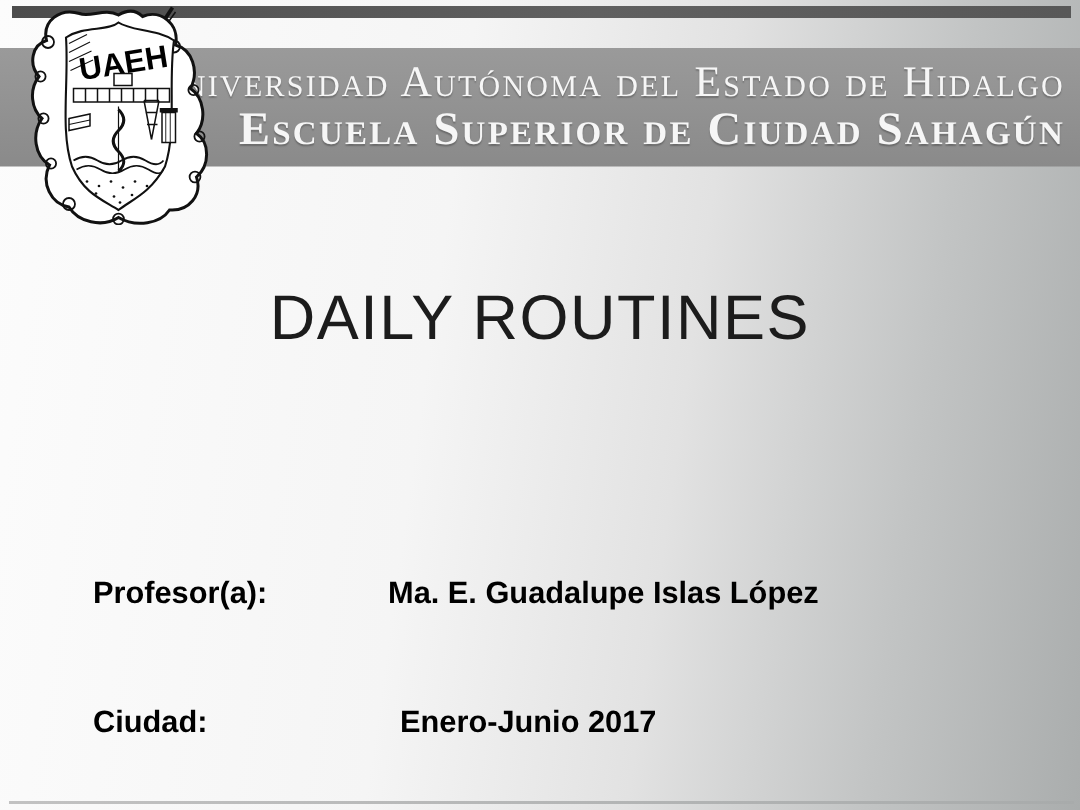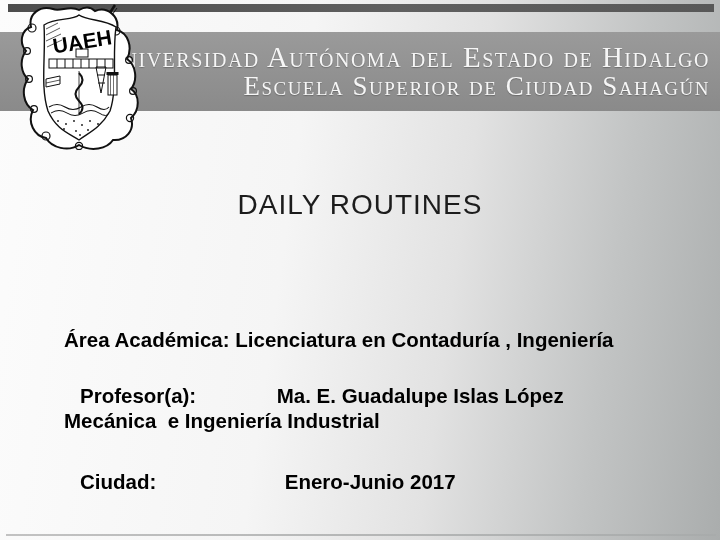--- a/index.html
+++ b/index.html
@@ -17,36 +17,36 @@
     background:linear-gradient(to bottom,#9a9a9a,#8a8a8a);
     display:flex; flex-direction:column; justify-content:center; align-items:flex-end;
     padding-right:10px; box-sizing:border-box;
   }
   .banner-line {
     font-family:"Liberation Serif", serif; font-variant:small-caps;
     color:#f6f6f6; letter-spacing:1.5px; line-height:1.03;
     text-shadow:0 1px 1px rgba(0,0,0,0.25);
   }
   .banner-line.l1 { font-size:29px; }
-  .banner-line.l2 { font-size:27px; }
+  .banner-line.l2 { font-size:31px;font-weight:bold; }
   .crest {
     position:absolute; left:16px; top:3px; width:130px; height:147px;
   }
   .slide-title {
     position:absolute; left:0; top:190px; width:720px; text-align:center;
-    font-size:28px; line-height:1.05; color:#1c1c1c; letter-spacing:1px;
+    font-size:42px; line-height:1.05; color:#1c1c1c; letter-spacing:1px;
     font-weight:500;
   }
   .area-block {
     position:absolute; left:64px; top:272px; width:640px;
     font-size:20.5px; font-weight:bold; color:#000; line-height:27px;
     white-space:pre-wrap;
   }
   .field-row {
-    position:absolute; left:80px; width:640px;
+    position:absolute; left:62px; width:640px;
     font-size:20.5px; font-weight:bold; color:#000; line-height:24px;
   }
   .field-row.profesor { top:384px; }
   .field-row.periodo  { top:470px; }
   .field-label { display:inline-block; }
   .profesor .field-label { width:191px; }
   .periodo  .field-label { width:199px; }
   .bottom-rule {
     position:absolute; left:6px; top:534px; width:710px; height:2px;
     background:linear-gradient(to right,#c2c2c2,#a8abab);
@@ -136,24 +136,20 @@
         <circle cx="82" cy="121" r="0.9"></circle>
       <circle cx="48" cy="126" r="0.9"></circle>
         <circle cx="60" cy="128" r="0.9"></circle>
       <circle cx="72" cy="127" r="0.9"></circle>
         <circle cx="64" cy="132" r="0.9"></circle>
     </g>
   </svg>
 
   <div class="slide-title">DAILY ROUTINES</div>
 
-  <div class="area-block">
-    <div>Área Académica: Licenciatura en Contaduría , Ingeniería</div>
-    <div>Mecánica  e Ingeniería Industrial</div>
-  </div>
 
   <div class="field-row profesor">
     <span class="field-label">Profesor(a):</span>
     <span class="field-value">Ma. E. Guadalupe Islas López</span>
   </div>
 
   <div class="field-row periodo">
     <span class="field-label">Ciudad:</span>
     <span class="field-value">Enero-Junio 2017</span>
   </div>

